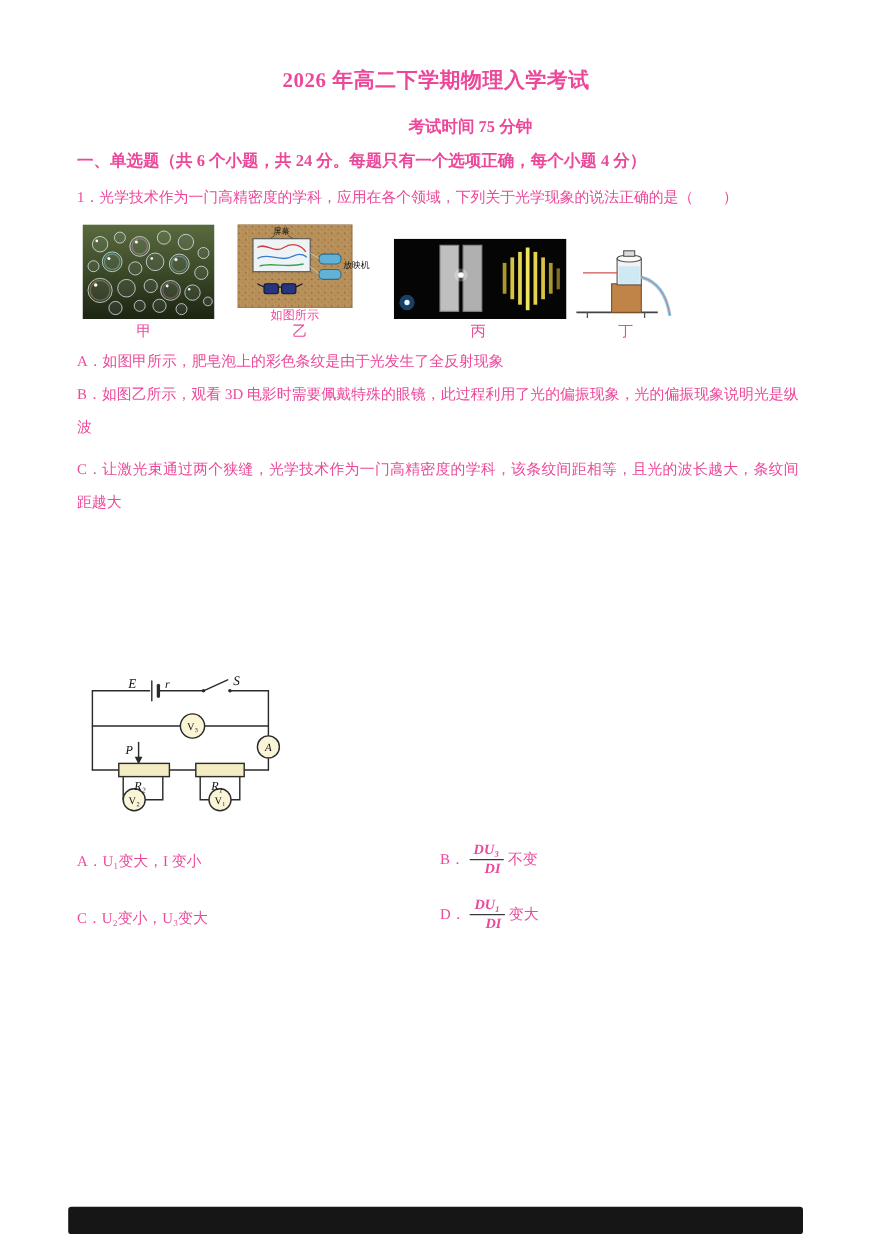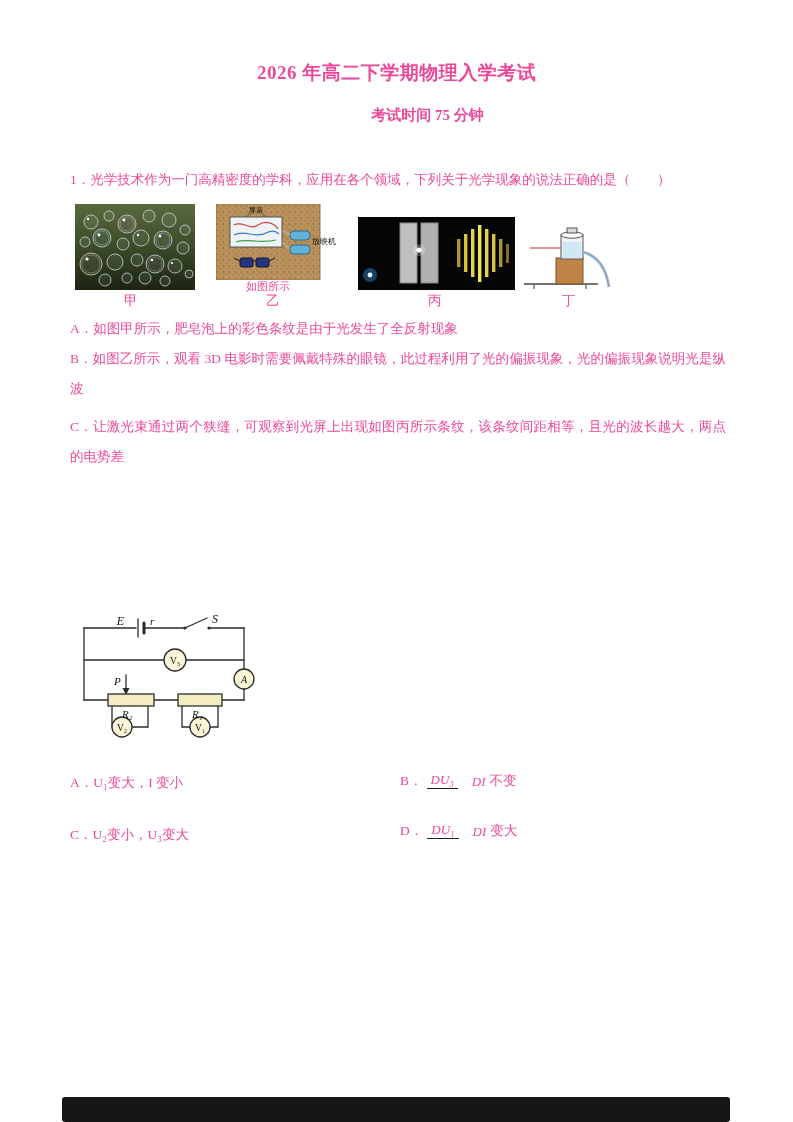--- a/index.html
+++ b/index.html
@@ -8,35 +8,36 @@
           font-family:"Liberation Serif","DejaVu Serif",serif; color:#ec4899; overflow:hidden; }
   .center { position:absolute; left:0; width:100%; text-align:center; }
   .title { top:60px; font-size:19px; font-weight:700; letter-spacing:0.5px; }
   .subtitle { top:106px; font-size:15px; font-weight:700;margin-left:31px; }
   .section-heading { position:absolute; left:70px; top:137px; width:660px; font-size:15px; font-weight:700; }
   .para { position:absolute; left:70px; width:656px; font-size:13.5px; line-height:29.5px; text-align:justify; }
   .fig { position:absolute; }
   .fig-caption { position:absolute; font-size:13.5px; }
   .glasses-label { position:absolute; left:216px; top:279px; width:104px; text-align:center; font-size:11px; }
   .opt-inline { position:absolute; font-size:13.5px; display:flex; align-items:center; gap:4px; }
-  .frac { display:inline-flex; flex-direction:row; align-items:flex-end; font-style:italic; font-size:13px; line-height:1.15; }
+  .frac { display:inline-flex; flex-direction:column; align-items:flex-start; font-style:italic; font-size:13px; line-height:1.15;font-weight:bold; }
   .frac .num { border-bottom:1.2px solid #222; padding:0 4px 1px; }
   .frac .den { padding-top:1px;margin-left:14px; }
   .it { font-style:italic; }
   .sub-it { font-style:italic; font-size:10px; vertical-align:-4px; }
   .footer-bar { position:absolute; left:62px; top:1097px; width:668px; height:25px; background:#161616; border-radius:3px; }
   svg text { font-family:"Liberation Serif","DejaVu Serif",serif; }
 </style>
 </head>
 <body>
 
 <div class="page">
 
   <div class="center title">2026 年高二下学期物理入学考试</div>
   <div class="center subtitle">考试时间 75 分钟</div>
+  <div class="section-heading">一、单选题（共 6 个小题，共 24 分。每题只有一个选项正确，每个小题 4 分）</div>
 
   <div class="para" style="top:165px">1．光学技术作为一门高精密度的学科，应用在各个领域，下列关于光学现象的说法正确的是（　　）</div>
 
   <div class="fig" style="left:75px;top:204px">
     <svg width="120" height="86" viewBox="0 0 120 86">
       <defs>
         <linearGradient id="bubblebg" x1="0" y1="0" x2="0" y2="1">
           <stop offset="0" stop-color="#5a6a3e"></stop>
             <stop offset="0.5" stop-color="#3c4a28"></stop>
             <stop offset="1" stop-color="#1c2412"></stop>
@@ -167,21 +168,21 @@
     </svg>
   </div>
 
   <span class="fig-caption" style="left:124px;top:292px">甲</span>
   <span class="fig-caption" style="left:266px;top:292px">乙</span>
   <span class="fig-caption" style="left:428px;top:292px">丙</span>
   <span class="fig-caption" style="left:562px;top:292px">丁</span>
 
   <div class="para" style="top:314px">A．如图甲所示，肥皂泡上的彩色条纹是由于光发生了全反射现象</div>
   <div class="para" style="top:344px">B．如图乙所示，观看 3D 电影时需要佩戴特殊的眼镜，此过程利用了光的偏振现象，光的偏振现象说明光是纵波</div>
-  <div class="para" style="top:412px">C．让激光束通过两个狭缝，可观察到光屏上出现如图丙所示条纹，该条纹间距相等，且光的波长越大，两点的电势差</div>
+  <div class="para" style="top:412px">C．让激光束通过两个狭缝，光学技术作为一门高精密度的学科，该条纹间距相等，且光的波长越大，条纹间距越大</div>
 
 
   <div class="fig" style="left:76px;top:612px">
     <svg width="185" height="138" viewBox="0 0 185 138">
       <g stroke="#2b2b2b" stroke-width="1.3" fill="none" stroke-linecap="round">
         <path d="M8,16 H60"></path>
         <line x1="62" y1="7" x2="62" y2="25"></line>
         <line x1="68" y1="11" x2="68" y2="21" stroke-width="3"></line>
         <path d="M68,16 H108"></path>
         <path d="M109,16 L131,6"></path>

